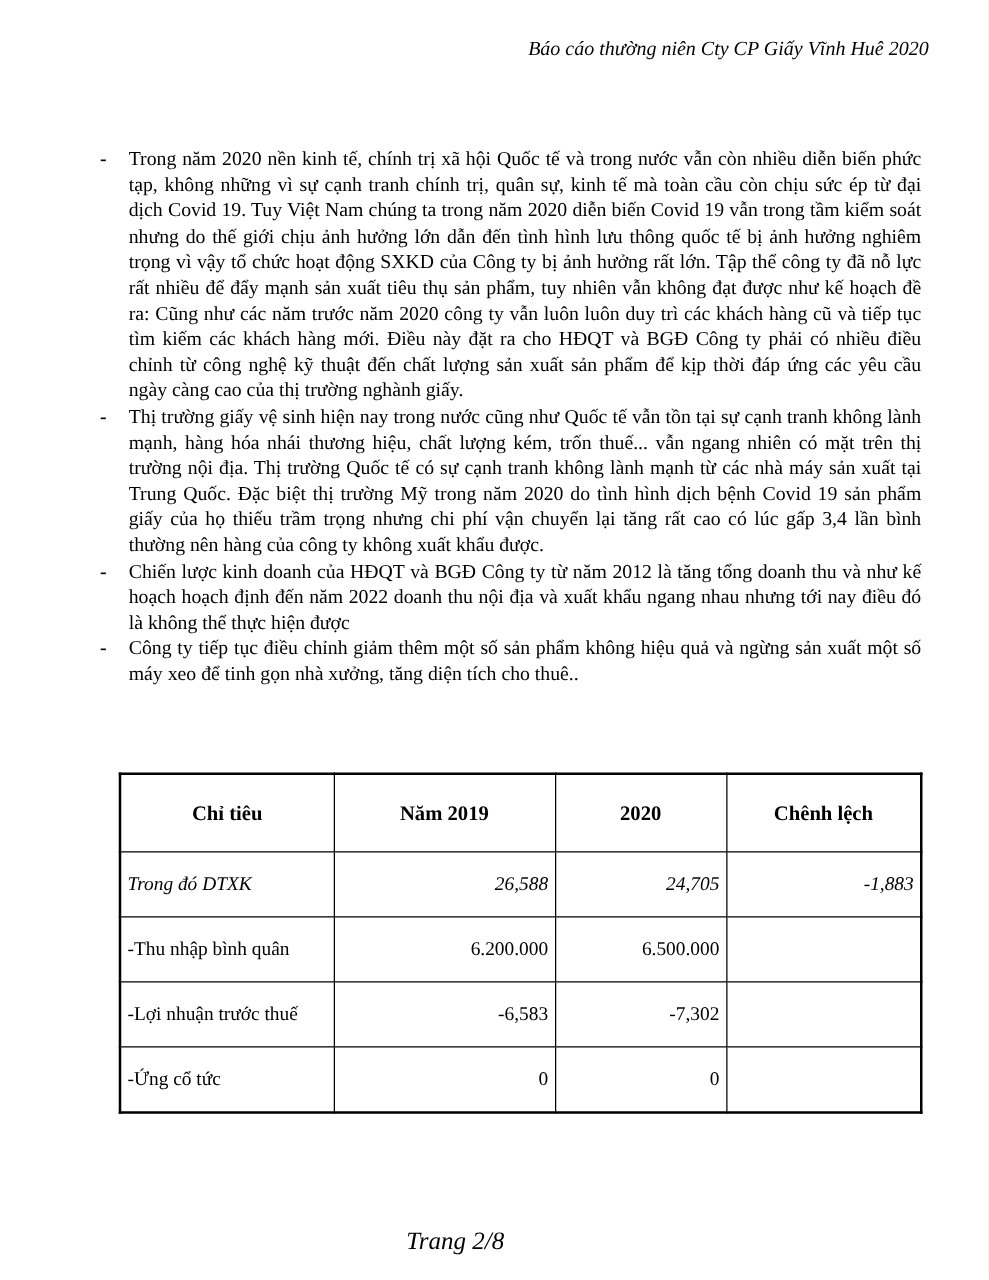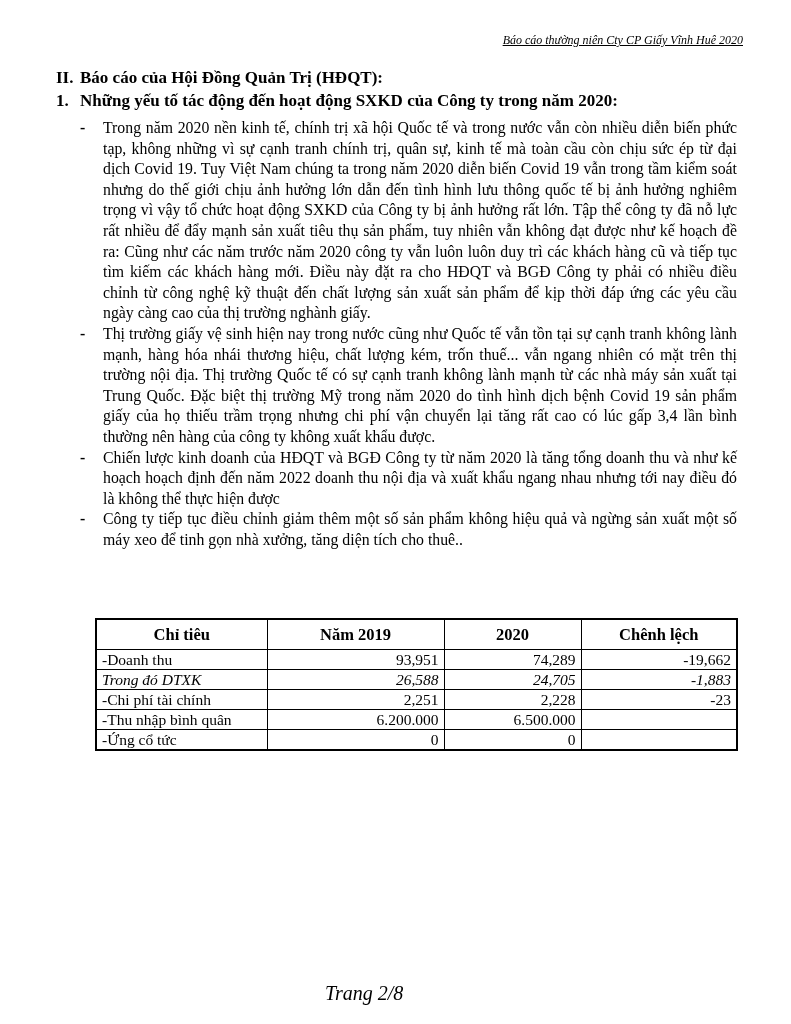--- a/index.html
+++ b/index.html
@@ -3,75 +3,65 @@
 <meta charset="utf-8">
 <style>
   html,body{margin:0;padding:0;background:#e8e8e8;}
   .page{
     position:relative;width:791px;height:1024px;background:#ffffff;
     font-family:"Liberation Serif","DejaVu Serif",serif;color:#000;
     overflow:hidden;margin:0 auto;
   }
   .doc-header{
     position:absolute;top:31px;right:48px;
-    font-style:italic;font-size:12px;line-height:18px;white-space:nowrap;text-decoration:underline;
+    font-style:italic;font-size:16px;line-height:18px;white-space:nowrap;
   }
   .headings{position:absolute;left:56px;top:66px;width:700px;}
   .heading-row{display:flex;font-weight:bold;font-size:17px;line-height:23px;}
   .heading-num{flex:0 0 24px;}
   .heading-title{flex:1;}
   .bullets{position:absolute;left:80px;top:118px;width:657px;}
   .bullet{display:flex;font-size:15.8px;line-height:20.6px;}
   .bullet-marker{flex:0 0 23px;font-weight:bold;}
   .bullet-text{flex:1;text-align:justify;}
   .fin-table{
     position:absolute;left:95px;top:618px;width:641px;
     border-collapse:collapse;font-size:15.5px;table-layout:fixed;
   }
-  .fin-table th,.fin-table td{border:1px solid #000;padding:0 5px;overflow:hidden;}
+  .fin-table th,.fin-table td{border:1px solid #000;padding:16px 5px;overflow:hidden;}
   .fin-table{border:2px solid #000;}
   .fin-table th{height:29px;font-size:16.5px;font-weight:bold;text-align:center;}
   .fin-table td{height:19px;line-height:19px;}
   .fin-table td.num{text-align:right;}
   .fin-table tr.row-italic td{font-style:italic;}
   .page-footer{
     position:absolute;left:325px;top:982px;
     font-style:italic;font-size:20px;white-space:nowrap;
   }
 </style>
 </head>
 <body>
 
 <div class="page">
 
   <div class="doc-header">Báo cáo thường niên Cty CP Giấy Vĩnh Huê 2020</div>
 
-  <div class="headings">
-    <div class="heading-row">
-      <span class="heading-num">II.</span>
-      <span class="heading-title">Báo cáo của Hội Đồng Quản Trị (HĐQT):</span>
-    </div>
-    <div class="heading-row">
-      <span class="heading-num">1.</span>
-      <span class="heading-title">Những yếu tố tác động đến hoạt động SXKD của Công ty trong năm 2020:</span>
-    </div>
-  </div>
 
   <div class="bullets">
     <div class="bullet">
       <span class="bullet-marker">-</span>
       <span class="bullet-text">Trong năm 2020 nền kinh tế, chính trị xã hội Quốc tế và trong nước vẫn còn nhiều diễn biến phức tạp, không những vì sự cạnh tranh chính trị, quân sự, kinh tế mà toàn cầu còn chịu sức ép từ đại dịch Covid 19. Tuy Việt Nam chúng ta trong năm 2020 diễn biến Covid 19 vẫn trong tầm kiểm soát nhưng do thế giới chịu ảnh hưởng lớn dẫn đến tình hình lưu thông quốc tế bị ảnh hưởng nghiêm trọng vì vậy tổ chức hoạt động SXKD của Công ty bị ảnh hưởng rất lớn. Tập thể công ty đã nỗ lực rất nhiều để đẩy mạnh sản xuất tiêu thụ sản phẩm, tuy nhiên vẫn không đạt được như kế hoạch đề ra: Cũng như các năm trước năm 2020 công ty vẫn luôn luôn duy trì các khách hàng cũ và tiếp tục tìm kiếm các khách hàng mới. Điều này đặt ra cho HĐQT và BGĐ Công ty phải có nhiều điều chỉnh từ công nghệ kỹ thuật đến chất lượng sản xuất sản phẩm để kịp thời đáp ứng các yêu cầu ngày càng cao của thị trường nghành giấy.</span>
     </div>
     <div class="bullet">
       <span class="bullet-marker">-</span>
       <span class="bullet-text">Thị trường giấy vệ sinh hiện nay trong nước cũng như Quốc tế vẫn tồn tại sự cạnh tranh không lành mạnh, hàng hóa nhái thương hiệu, chất lượng kém, trốn thuế... vẫn ngang nhiên có mặt trên thị trường nội địa. Thị trường Quốc tế có sự cạnh tranh không lành mạnh từ các nhà máy sản xuất tại Trung Quốc. Đặc biệt thị trường Mỹ trong năm 2020 do tình hình dịch bệnh Covid 19 sản phẩm giấy của họ thiếu trầm trọng nhưng chi phí vận chuyển lại tăng rất cao có lúc gấp 3,4 lần bình thường nên hàng của công ty không xuất khẩu được.</span>
     </div>
     <div class="bullet">
       <span class="bullet-marker">-</span>
-      <span class="bullet-text">Chiến lược kinh doanh của HĐQT và BGĐ Công ty từ năm 2020 là tăng tổng doanh thu và như kế hoạch hoạch định đến năm 2022 doanh thu nội địa và xuất khẩu ngang nhau nhưng tới nay điều đó là không thể thực hiện được</span>
+      <span class="bullet-text">Chiến lược kinh doanh của HĐQT và BGĐ Công ty từ năm 2012 là tăng tổng doanh thu và như kế hoạch hoạch định đến năm 2022 doanh thu nội địa và xuất khẩu ngang nhau nhưng tới nay điều đó là không thể thực hiện được</span>
     </div>
     <div class="bullet">
       <span class="bullet-marker">-</span>
       <span class="bullet-text">Công ty tiếp tục điều chỉnh giảm thêm một số sản phẩm không hiệu quả và ngừng sản xuất một số máy xeo để tinh gọn nhà xưởng, tăng diện tích cho thuê..</span>
     </div>
   </div>
 
   <table class="fin-table">
     <colgroup>
       <col style="width:171px">
@@ -81,42 +71,36 @@
     </colgroup>
     <thead>
       <tr>
         <th>Chỉ tiêu</th>
         <th>Năm 2019</th>
         <th>2020</th>
         <th>Chênh lệch</th>
       </tr>
     </thead>
     <tbody>
-      <tr>
-        <td>-Doanh thu</td>
-        <td class="num">93,951</td>
-        <td class="num">74,289</td>
-        <td class="num">-19,662</td>
-      </tr>
       <tr class="row-italic">
         <td>Trong đó DTXK</td>
         <td class="num">26,588</td>
         <td class="num">24,705</td>
         <td class="num">-1,883</td>
       </tr>
       <tr>
-        <td>-Chi phí tài chính</td>
-        <td class="num">2,251</td>
-        <td class="num">2,228</td>
-        <td class="num">-23</td>
-      </tr>
-      <tr>
         <td>-Thu nhập bình quân</td>
         <td class="num">6.200.000</td>
         <td class="num">6.500.000</td>
+        <td class="num"></td>
+      </tr>
+      <tr>
+        <td>-Lợi nhuận trước thuế</td>
+        <td class="num">-6,583</td>
+        <td class="num">-7,302</td>
         <td class="num"></td>
       </tr>
       <tr>
         <td>-Ứng cổ tức</td>
         <td class="num">0</td>
         <td class="num">0</td>
         <td class="num"></td>
       </tr>
     </tbody>
   </table>

